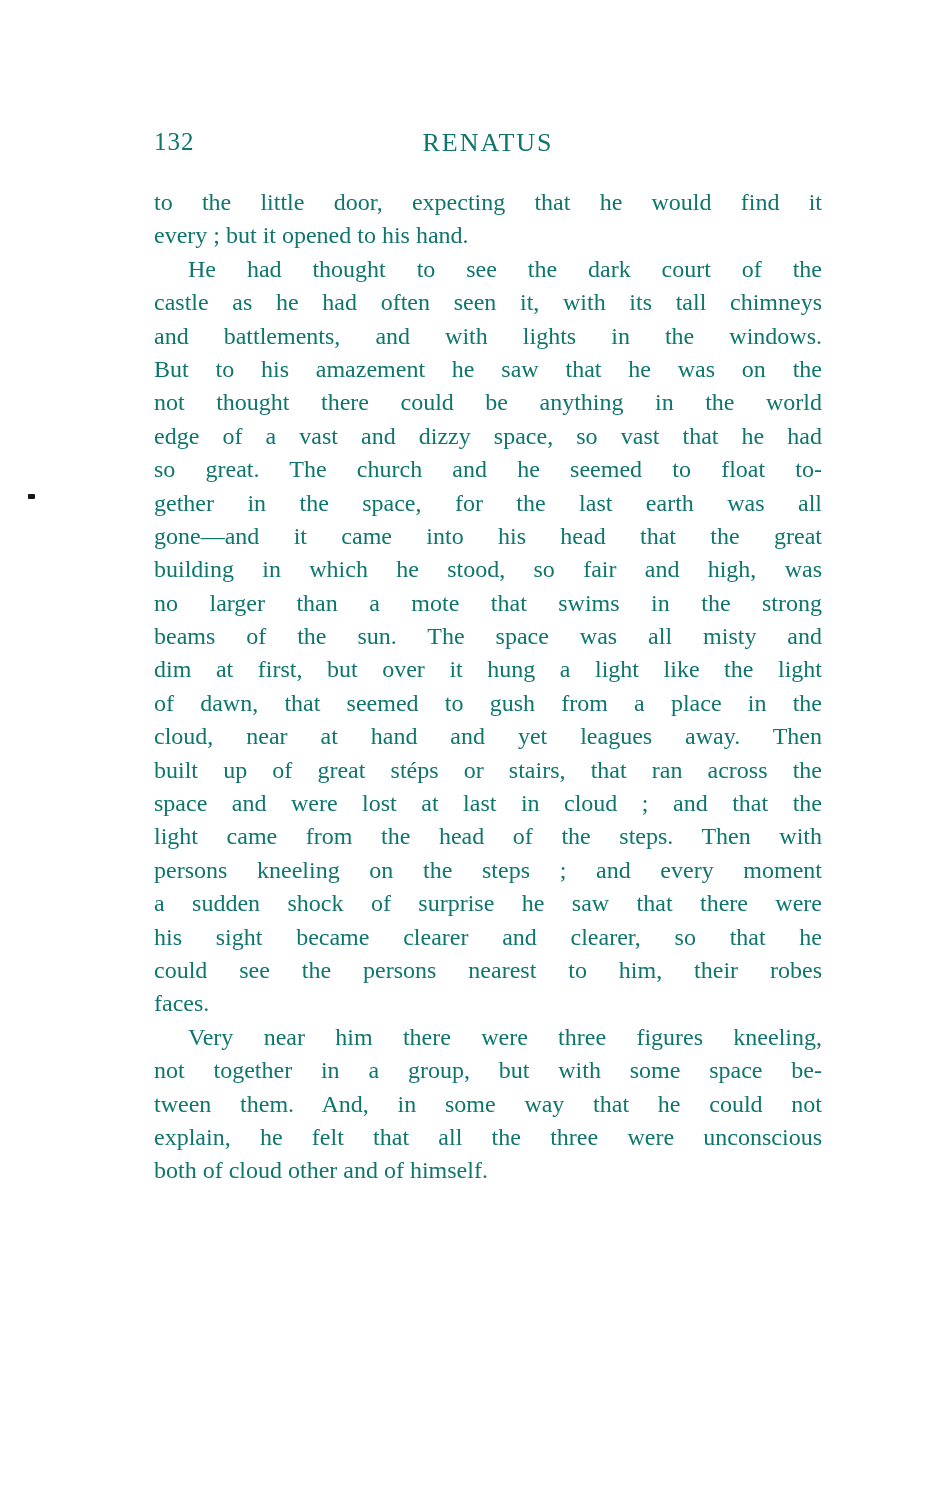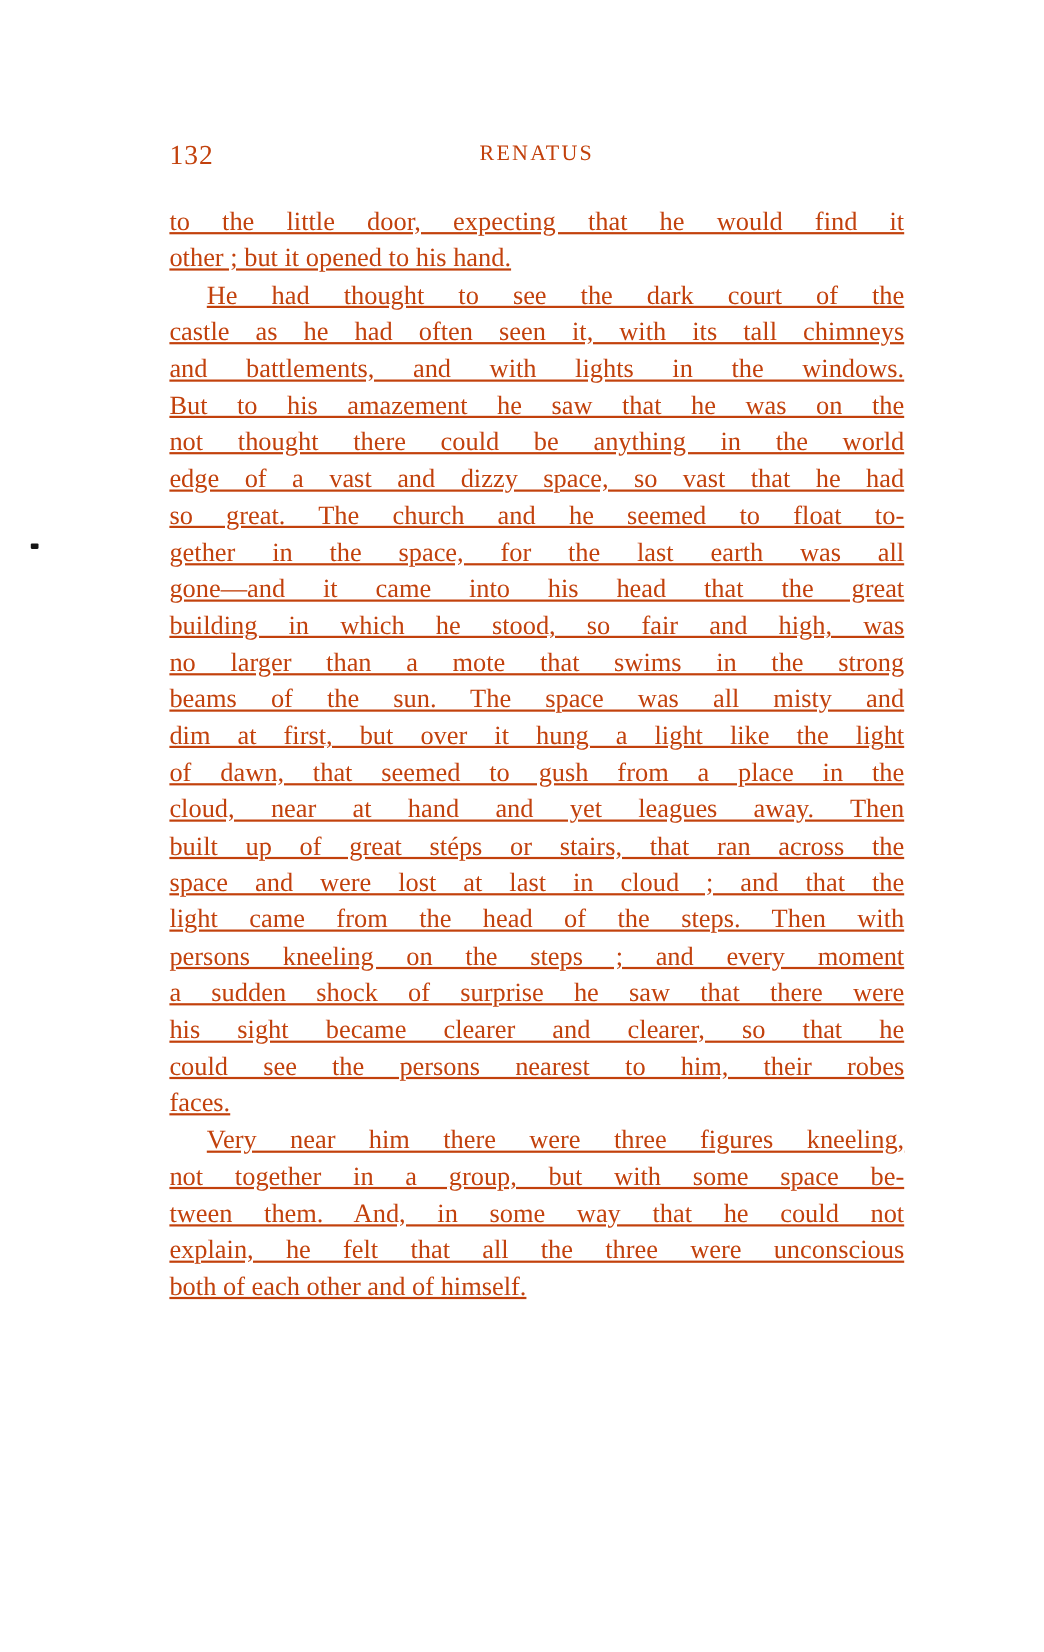--- a/index.html
+++ b/index.html
@@ -7,21 +7,21 @@
     padding: 0;
     background: #ffffff;
   }
   .page {
     position: relative;
     width: 949px;
     height: 1208px;
     background: #ffffff;
     overflow: hidden;
     font-family: "Liberation Serif", "DejaVu Serif", serif;
-    color: #c2410c;
+    color: #0f766e;
   }
   .pagehead {
     position: absolute;
     left: 154px;
     top: 128px;
     width: 668px;
     height: 34px;
   }
   .pagenum {
     position: absolute;
@@ -29,31 +29,30 @@
     top: 0;
     font-size: 25px;
     letter-spacing: 1px;
   }
   .runhead {
     position: absolute;
     left: 0;
     top: 0;
     width: 100%;
     text-align: center;
-    font-size: 20px;
+    font-size: 26px;
     letter-spacing: 2px;
   }
   .textblock {
     position: absolute;
     left: 154px;
     top: 186px;
     width: 668px;
     font-size: 24px;
     line-height: 33.4px;
-    text-decoration: underline;
   }
   .line {
     text-align: justify;
     text-align-last: justify;
     text-justify: inter-word;
     white-space: nowrap;
     height: 33.4px;
   }
   .line.last {
     text-align-last: left;
@@ -79,21 +78,21 @@
   <span class="speck"></span>
 
   <div class="pagehead">
     <span class="pagenum">132</span>
     <span class="runhead">RENATUS</span>
   </div>
 
   <div class="textblock">
 
     <div class="line">to the little door, expecting that he would find it</div>
-    <div class="line last">other ; but it opened to his hand.</div>
+    <div class="line last">every ; but it opened to his hand.</div>
 
     <div class="line indent">He had thought to see the dark court of the</div>
     <div class="line">castle as he had often seen it, with its tall chimneys</div>
     <div class="line">and battlements, and with lights in the windows.</div>
     <div class="line">But to his amazement he saw that he was on the</div>
     <div class="line">not thought there could be anything in the world</div>
     <div class="line">edge of a vast and dizzy space, so vast that he had</div>
     <div class="line">so great. The church and he seemed to float to-</div>
     <div class="line">gether in the space, for the last earth was all</div>
     <div class="line">gone—and it came into his head that the great</div>
@@ -109,16 +108,16 @@
     <div class="line">persons kneeling on the steps ; and every moment</div>
     <div class="line">a sudden shock of surprise he saw that there were</div>
     <div class="line">his sight became clearer and clearer, so that he</div>
     <div class="line">could see the persons nearest to him, their robes</div>
     <div class="line last">faces.</div>
 
     <div class="line indent">Very near him there were three figures kneeling,</div>
     <div class="line">not together in a group, but with some space be-</div>
     <div class="line">tween them. And, in some way that he could not</div>
     <div class="line">explain, he felt that all the three were unconscious</div>
-    <div class="line last">both of each other and of himself.</div>
+    <div class="line last">both of cloud other and of himself.</div>
   </div>
 
 </div>
 
 </body></html>

